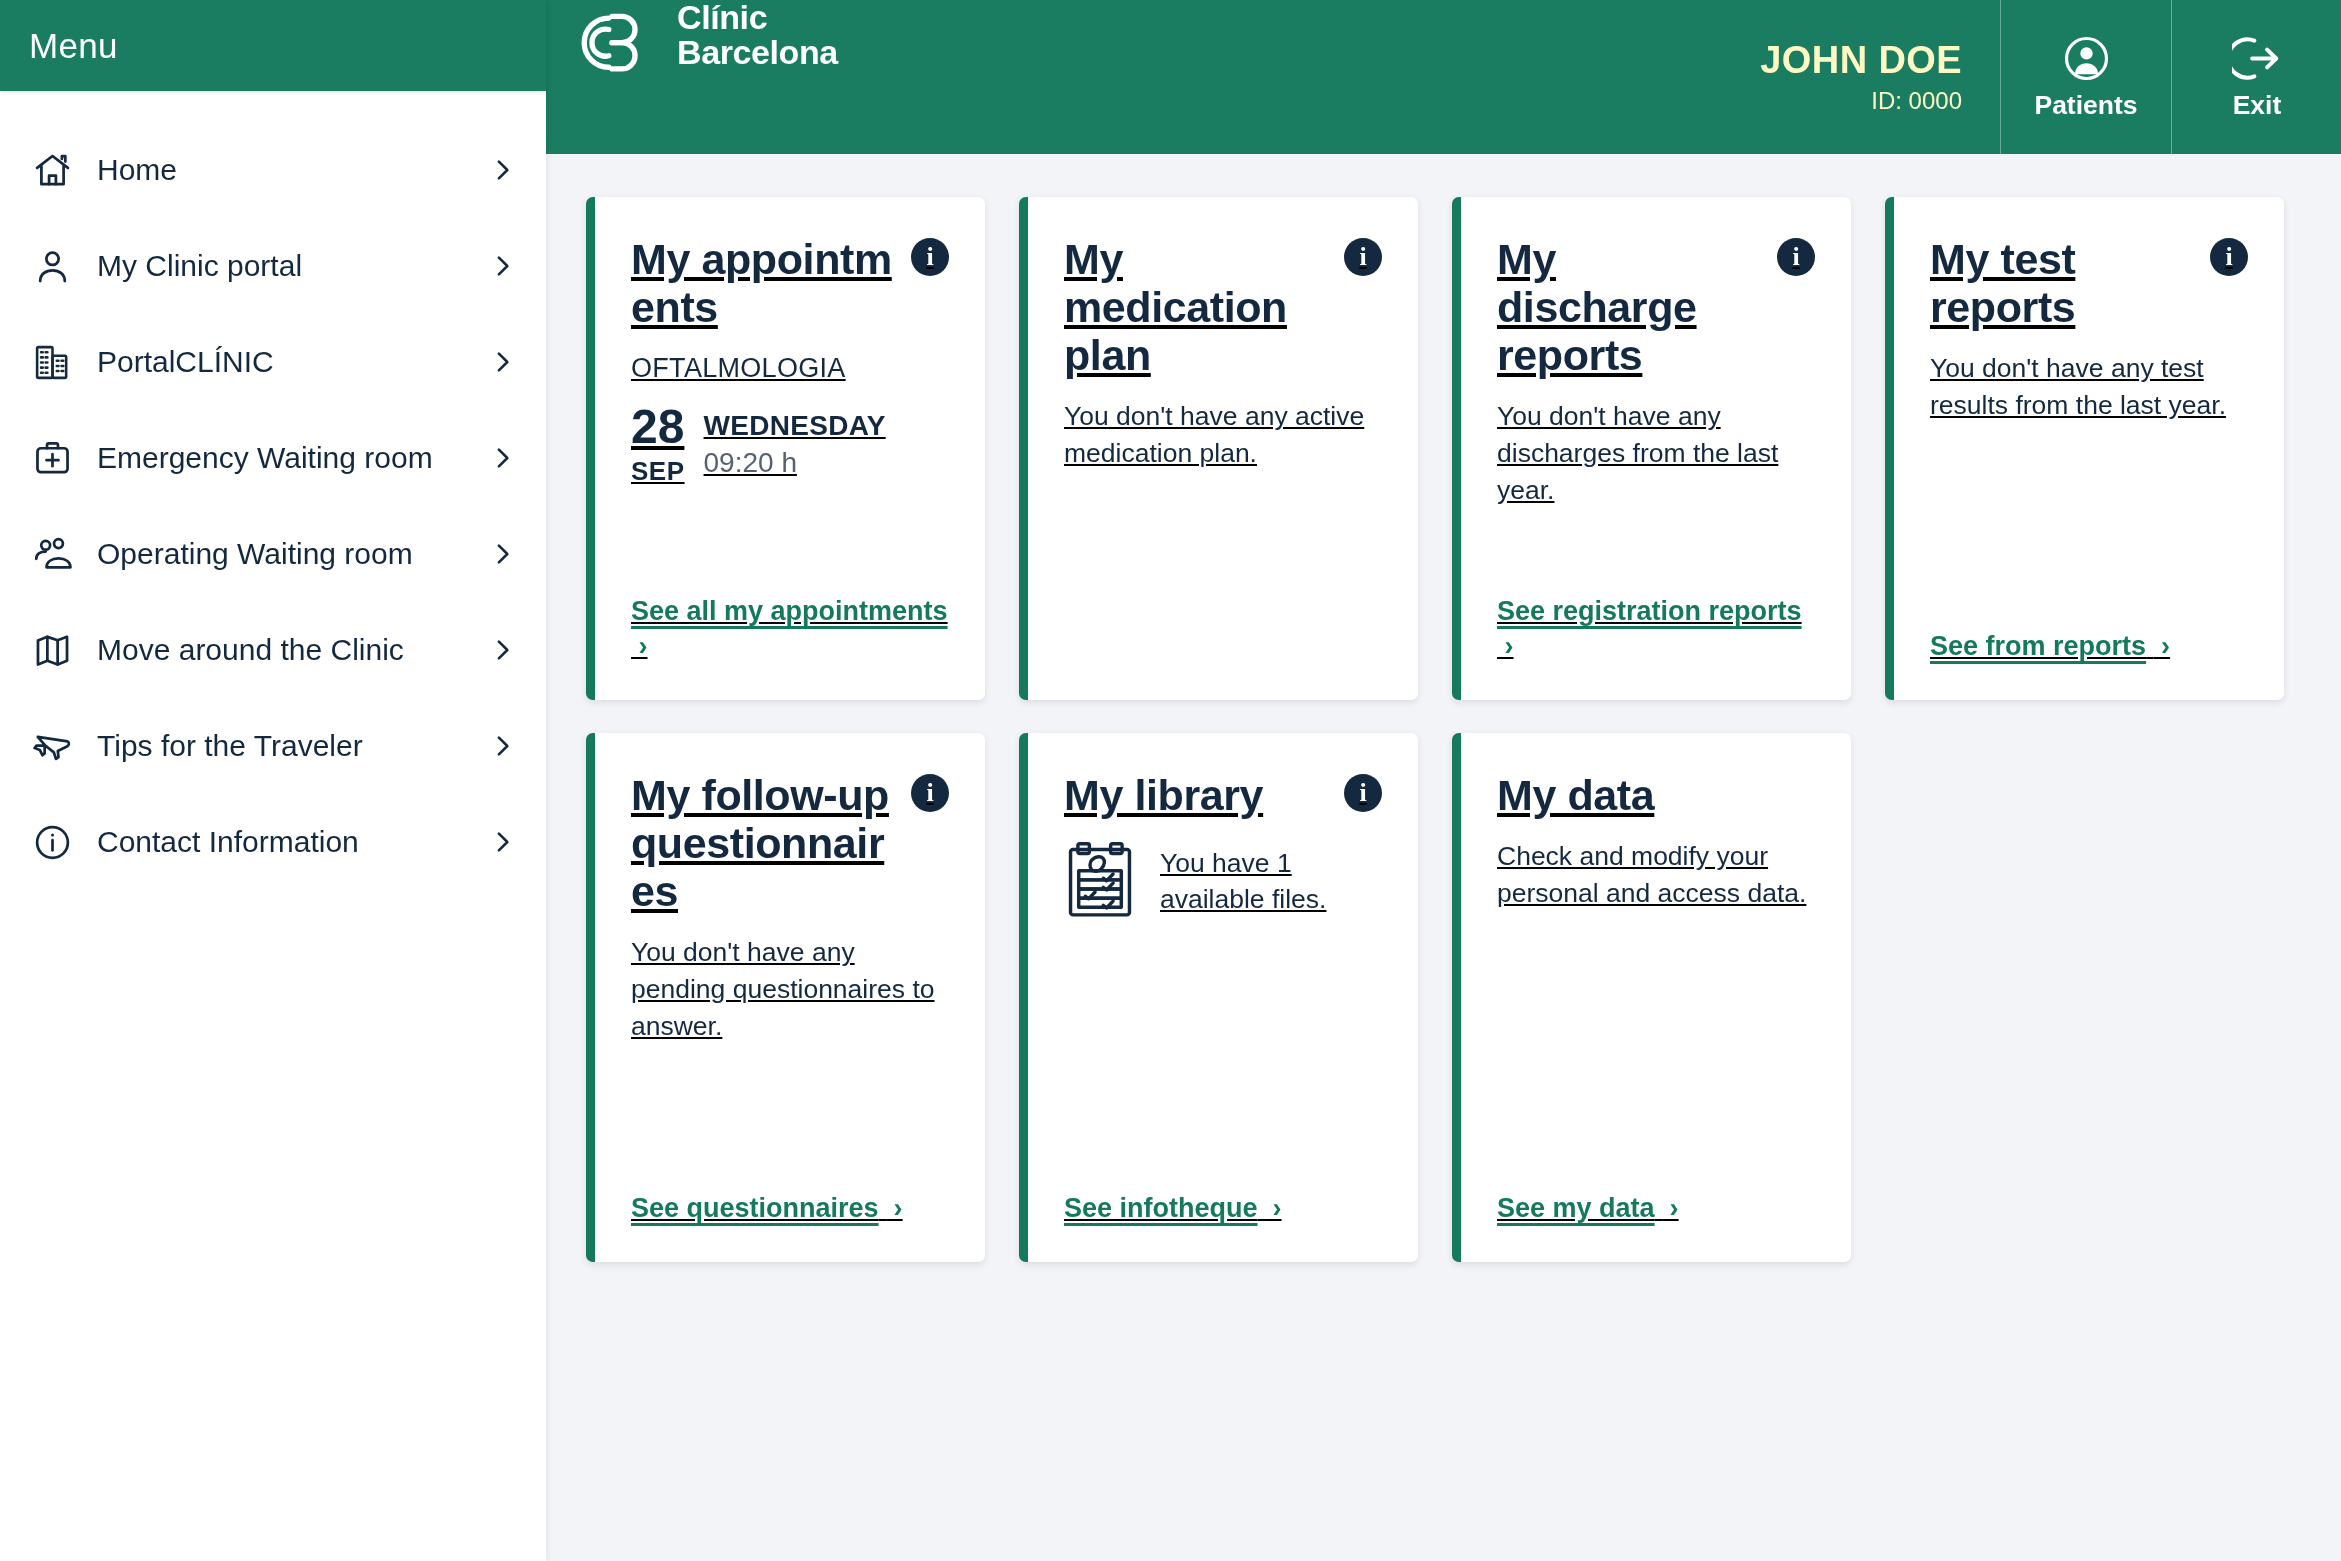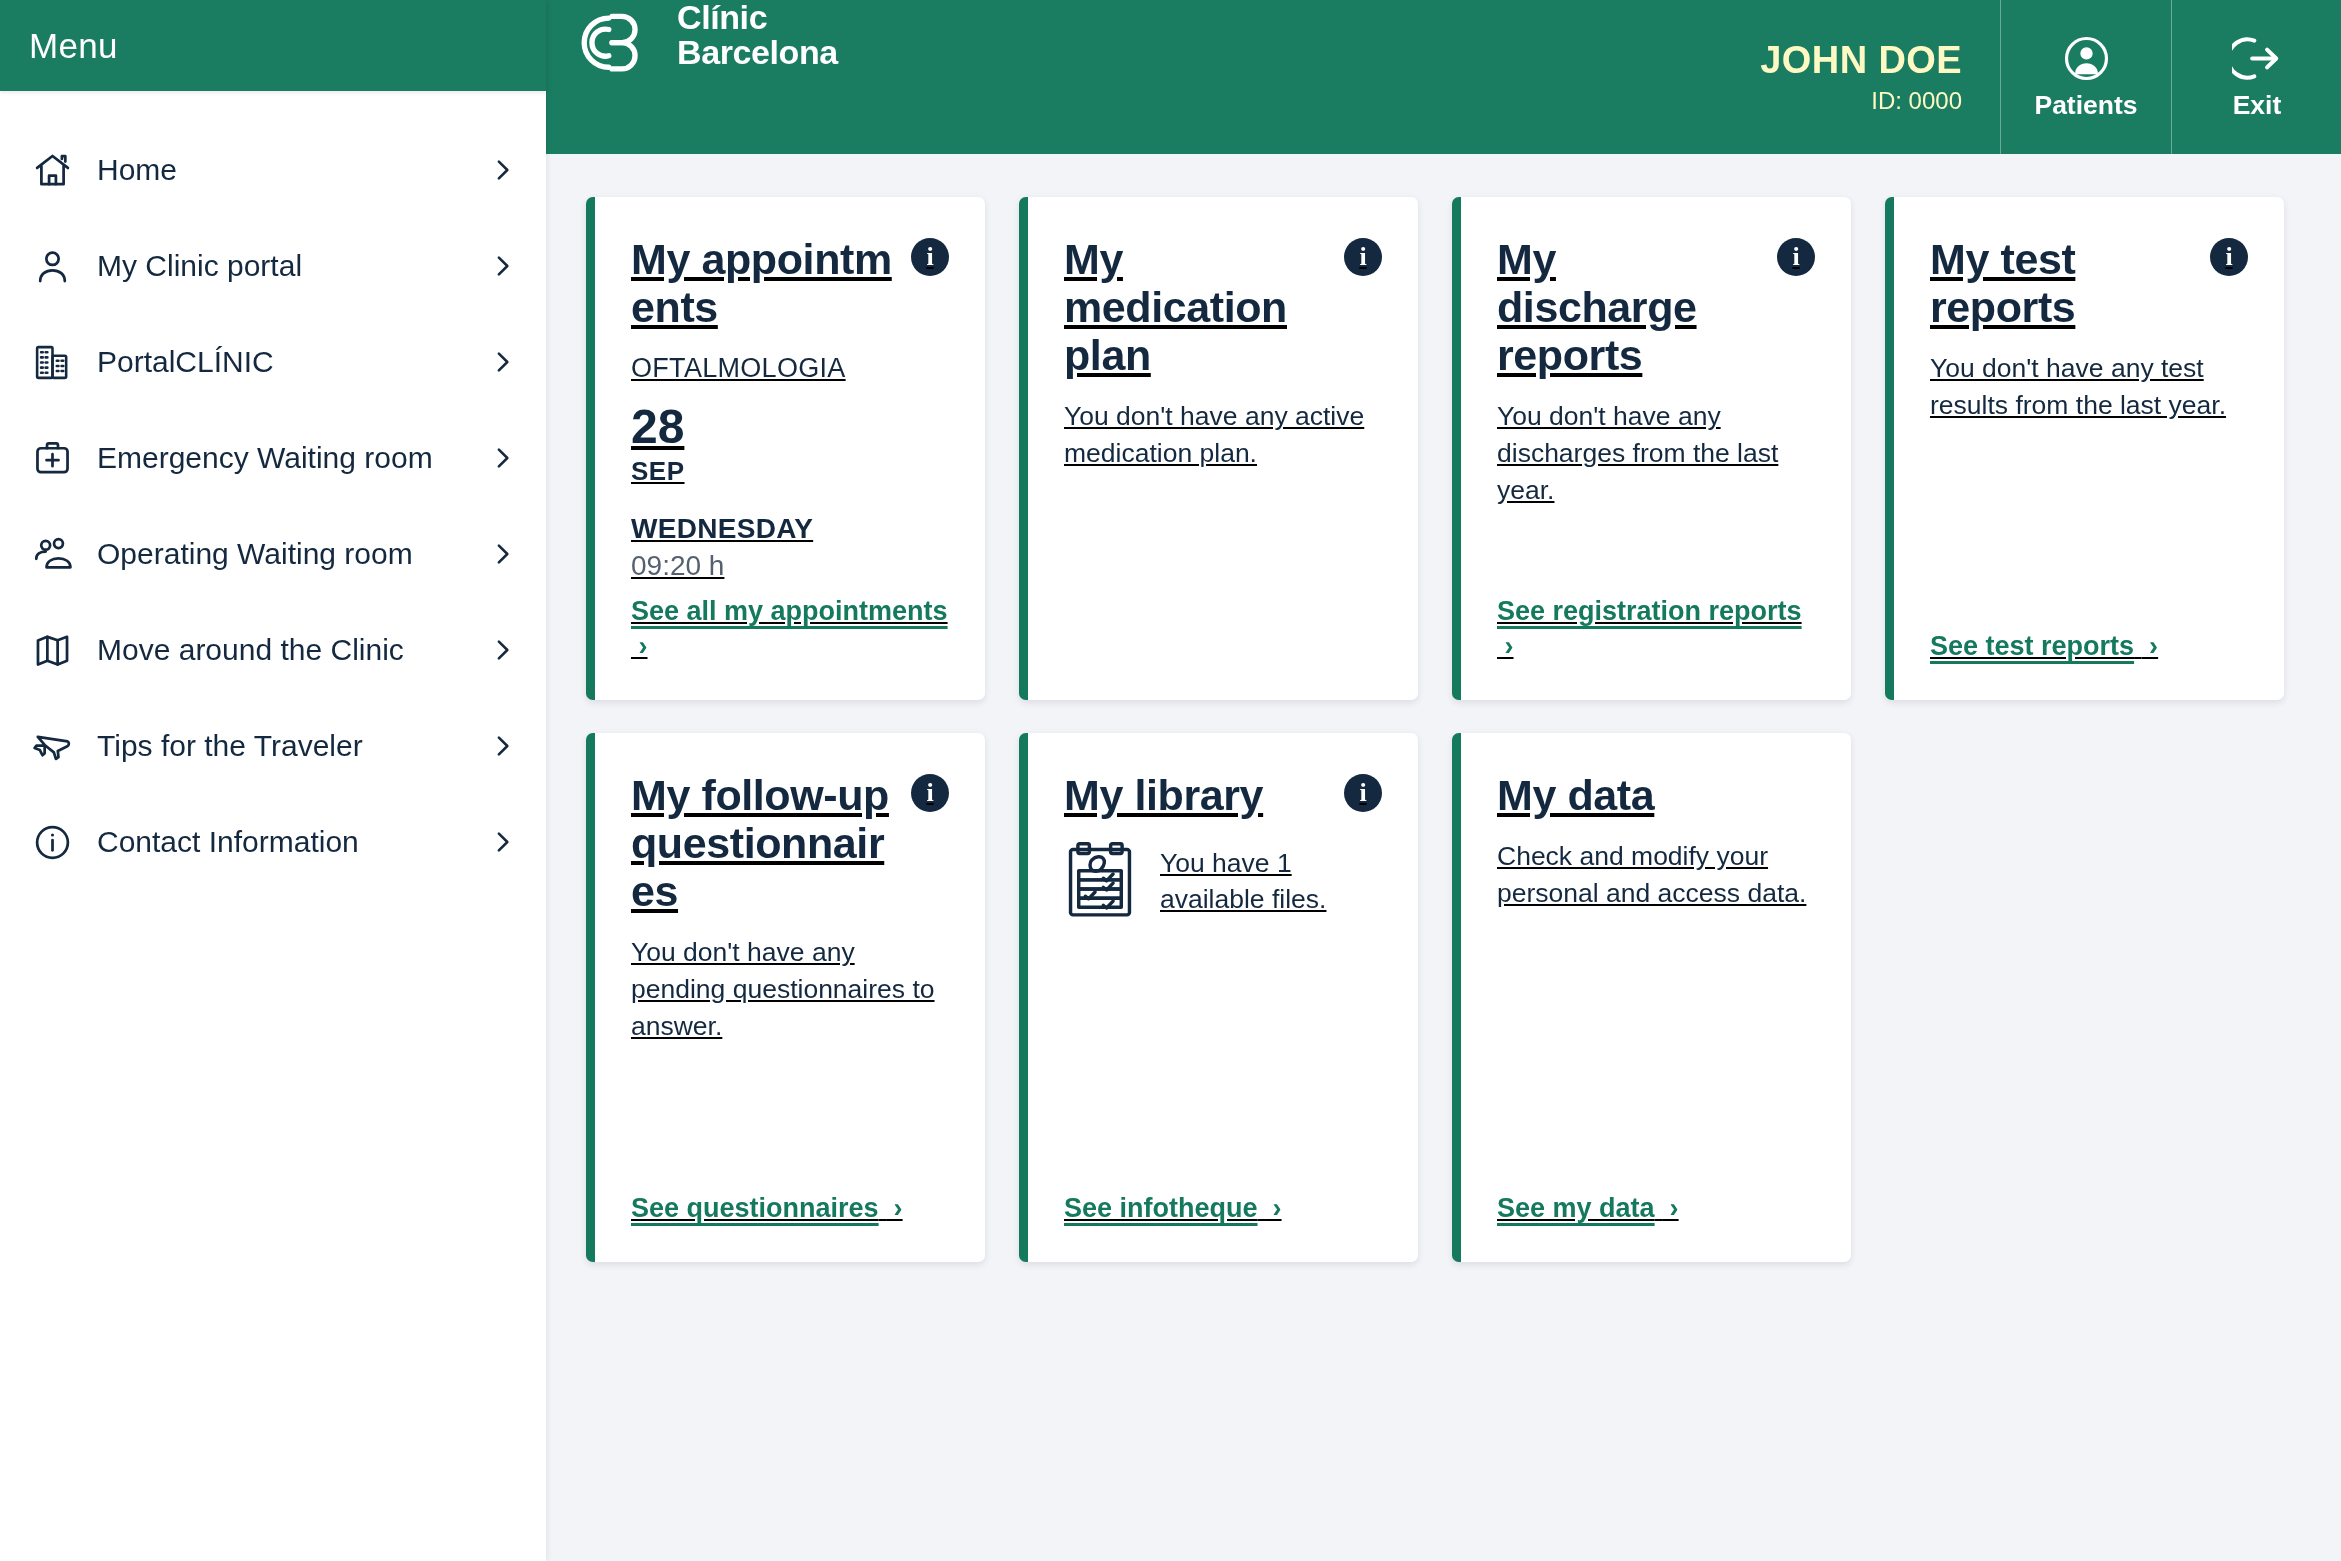--- a/index.html
+++ b/index.html
@@ -197,21 +197,20 @@
   }
   .card-spec {
     font-size: 27px;
     color: #14293f;
     margin-top: 22px;
     letter-spacing: 0.3px;
   }
   .appt-row {
     display: flex; align-items: flex-start; gap: 19px;
     margin-top: 19px;
-    flex-direction: column;
   }
   .appt-date { display: flex; flex-direction: column; }
   .appt-day { font-size: 48px; font-weight: 700; color: #14293f; line-height: 1; }
   .appt-month { font-size: 26px; font-weight: 700; color: #14293f; margin-top: 5.1px; letter-spacing: 0.5px; }
   .appt-when { display: flex; flex-direction: column; padding-top: 6.8px; }
   .appt-weekday { font-size: 28px; font-weight: 700; color: #14293f; letter-spacing: 0.3px; }
   .appt-time { font-size: 28px; color: #56616f; margin-top: 5.1px; }
 
   .lib-row { display: flex; align-items: flex-start; gap: 24px; margin-top: 22px; }
   .lib-icon { width: 72px; height: 79px; flex: 0 0 72px; color: #14293f; }
@@ -469,21 +468,21 @@
           </div>
         </article>
 
         <article class="card row1">
           <div class="card-head">
             <h2 class="card-title nowrapbreak">My test reports</h2>
             <span class="info-badge">i</span>
           </div>
           <p class="card-sub">You don't have any test results from the last year.</p>
           <div class="card-link">
-            <span class="lnk">See test reports</span>
+            <span class="lnk">See from reports</span>
             <span class="chev">&nbsp;›</span>
           </div>
         </article>
 
         <article class="card row2">
           <div class="card-head">
             <h2 class="card-title">My follow-up questionnaires</h2>
             <span class="info-badge">i</span>
           </div>
           <p class="card-sub">You don't have any pending questionnaires to answer.</p>

